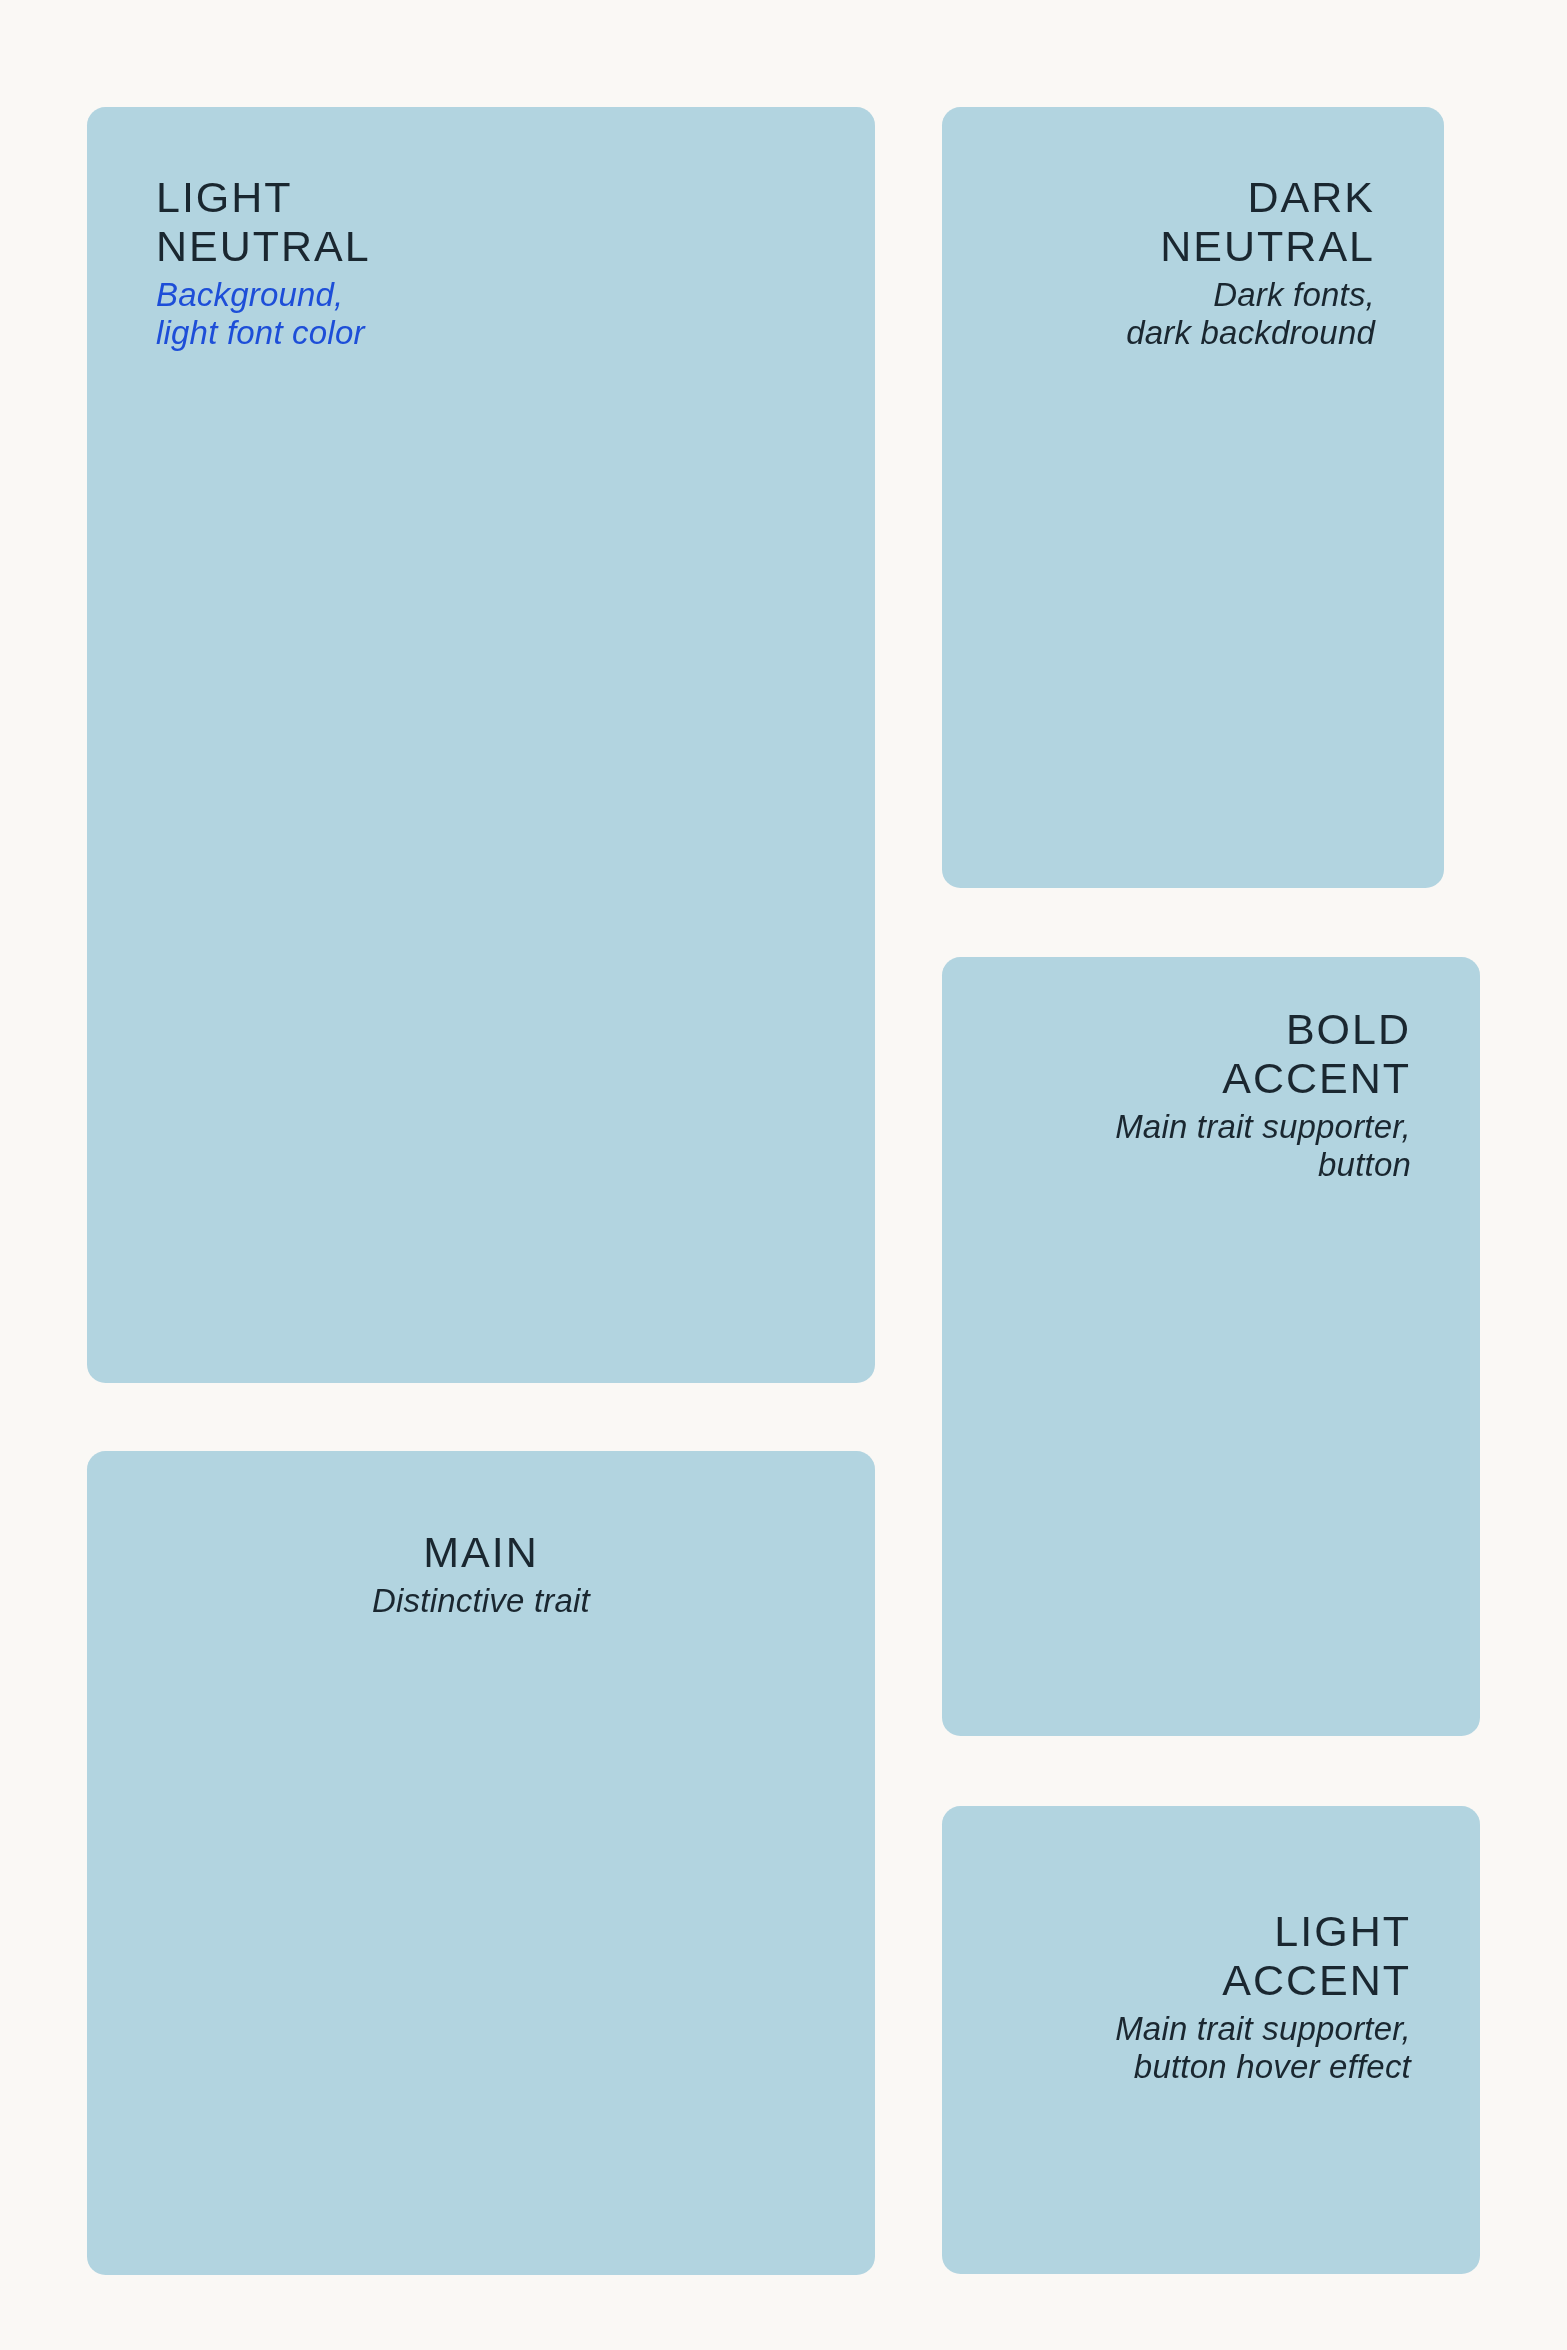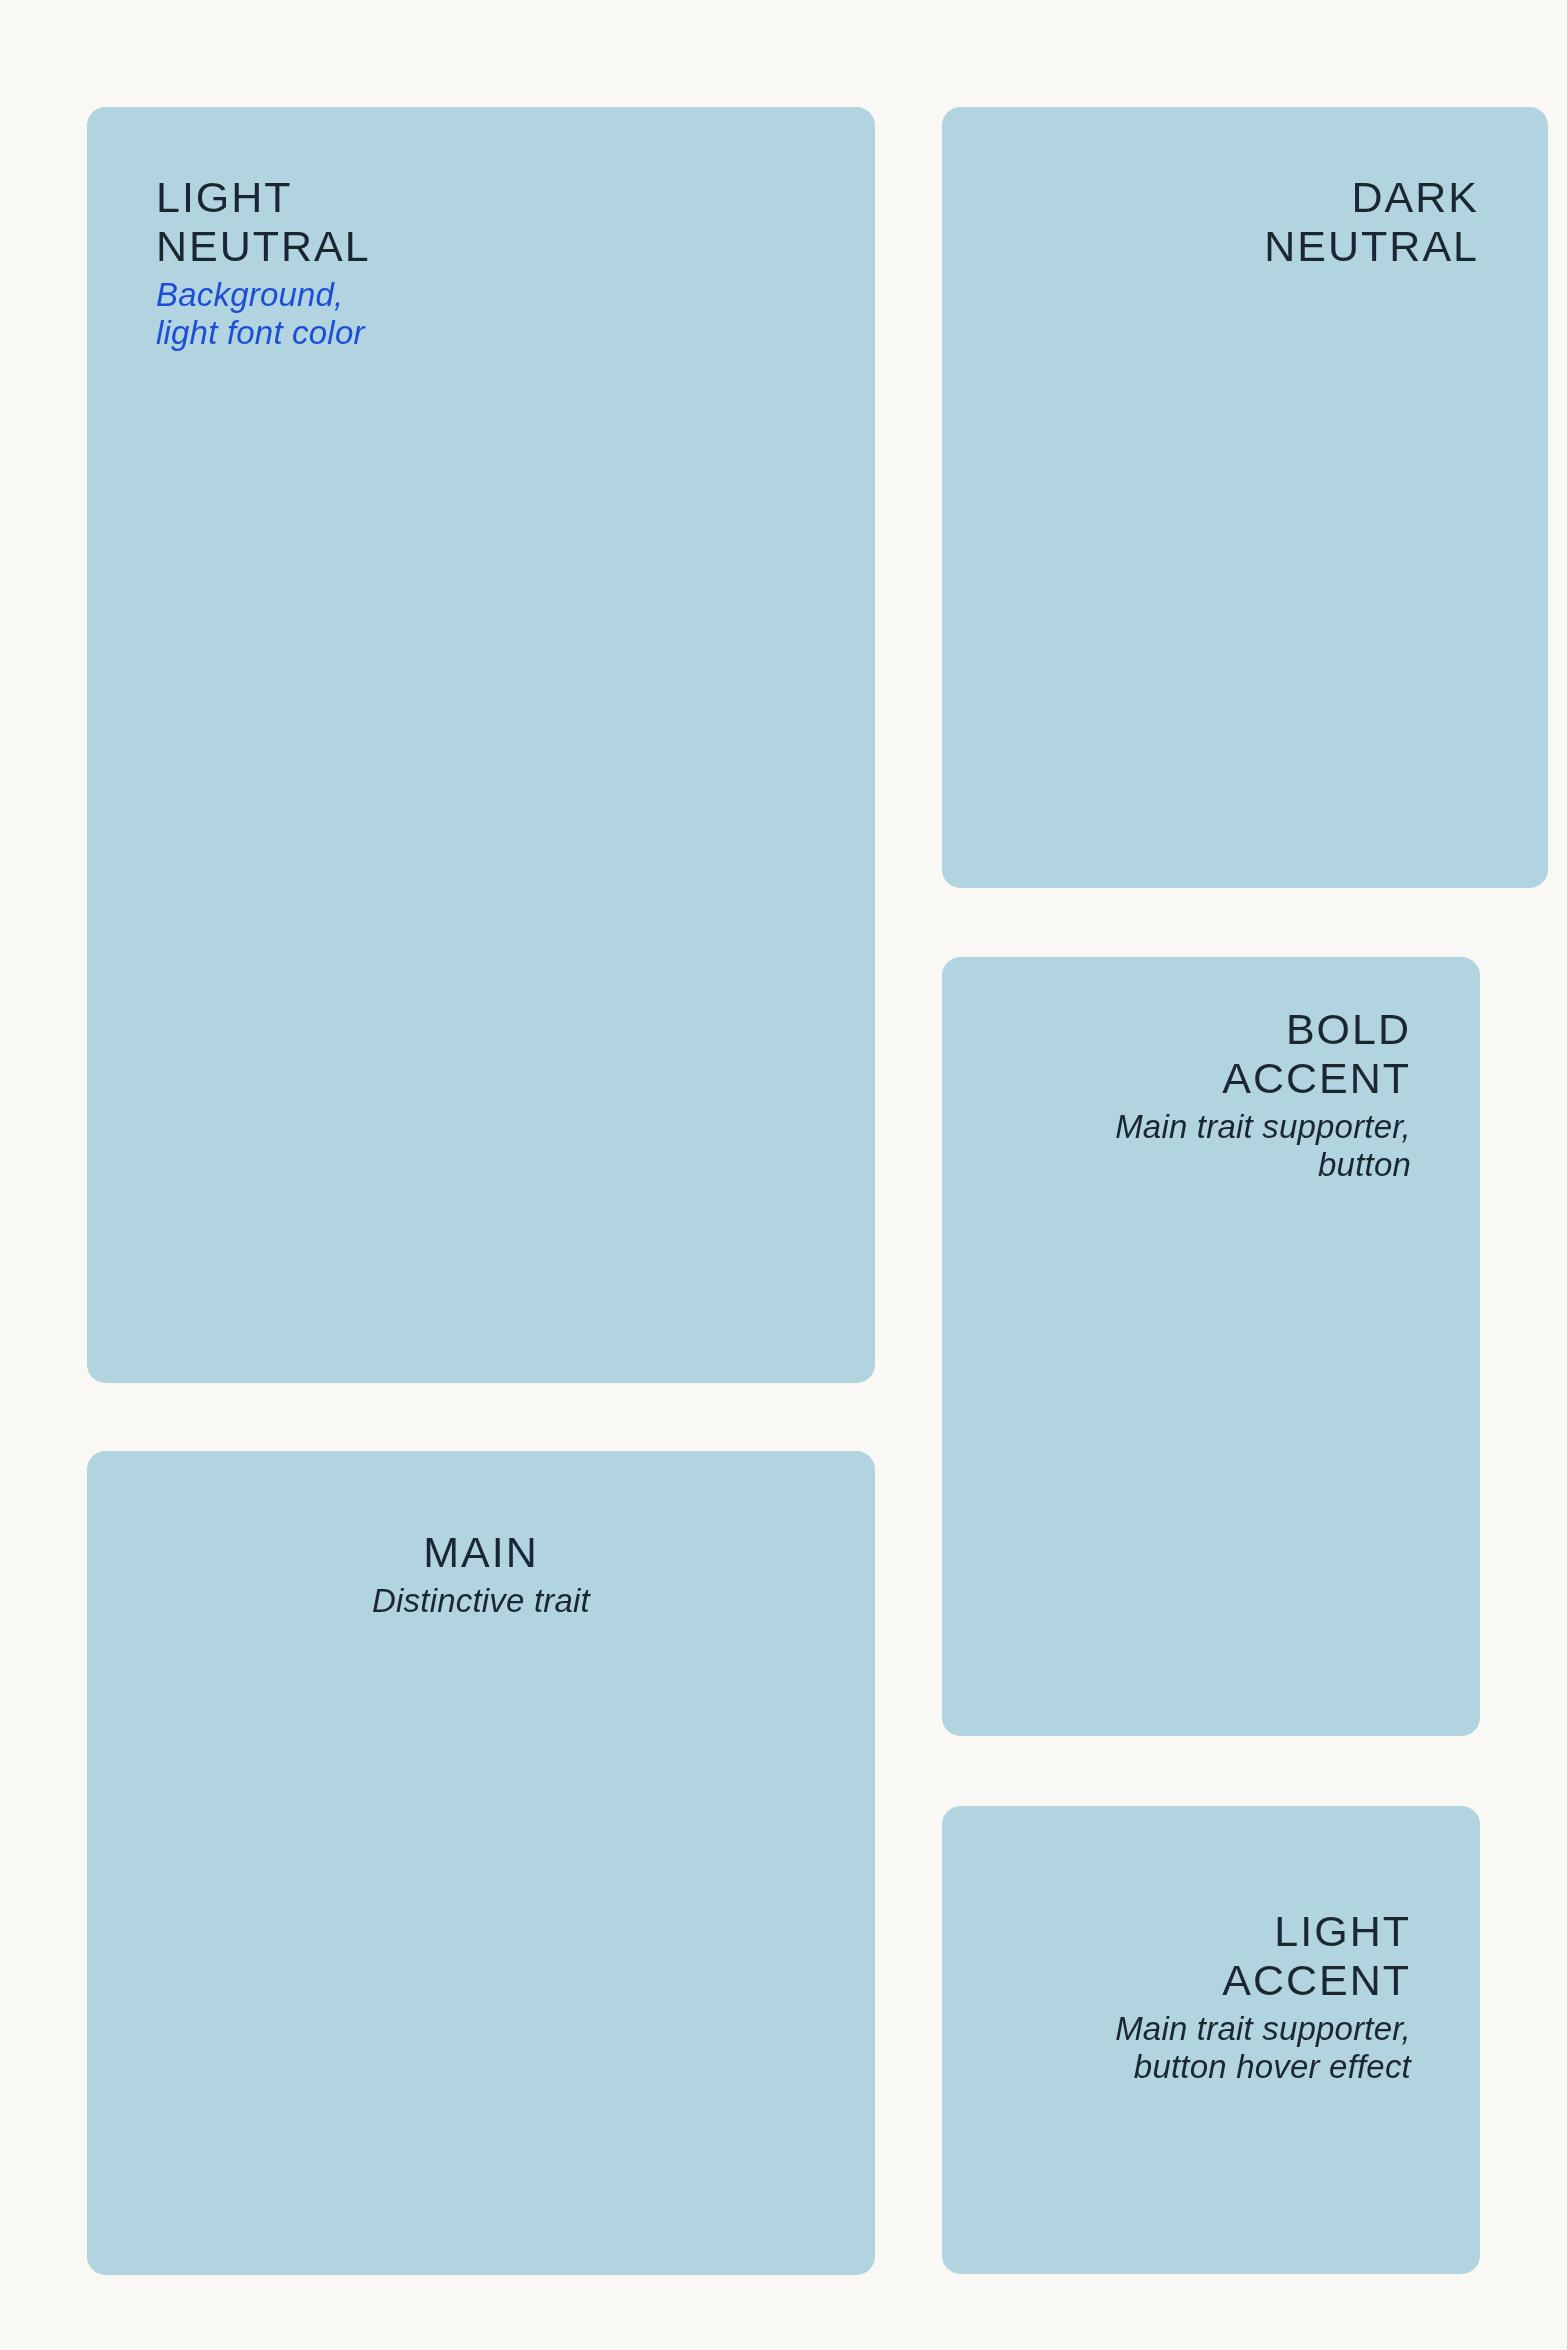--- a/index.html
+++ b/index.html
@@ -77,21 +77,21 @@
   #card-main {
     left: 87px;
     top: 1431px;
     width: 788px;
     height: 824px;
   }
 
   #card-dark-neutral {
     left: 942px;
     top: 87px;
-    width: 606px;
+    width: 502px;
     height: 781px;
   }
 
   #card-bold-accent {
     left: 942px;
     top: 937px;
     width: 538px;
     height: 779px;
   }
 
@@ -125,20 +125,22 @@
   <div class="swatch-card align-left" id="card-light-neutral" style="background: rgb(178, 212, 224);">
     <h2 class="swatch-title" style="color: rgb(26, 39, 48);">LIGHT
 NEUTRAL</h2>
     <p class="swatch-subtitle" style="color: #1d4ed8;">Background,
 light font color</p>
   </div>
 
   <div class="swatch-card align-right" id="card-dark-neutral" style="background: rgb(178, 212, 224);">
     <h2 class="swatch-title" style="color: rgb(26, 39, 48);">DARK
 NEUTRAL</h2>
+    <p class="swatch-subtitle" style="color: rgb(26, 39, 48);">Dark fonts,
+dark backdround</p>
   </div>
 
   <div class="swatch-card align-right" id="card-bold-accent" style="background: rgb(178, 212, 224);">
     <h2 class="swatch-title" style="color: rgb(26, 39, 48);">BOLD
 ACCENT</h2>
     <p class="swatch-subtitle" style="color: rgb(26, 39, 48);">Main trait supporter,
 button</p>
   </div>
 
   <div class="swatch-card align-left" id="card-main" style="background: rgb(178, 212, 224);">

